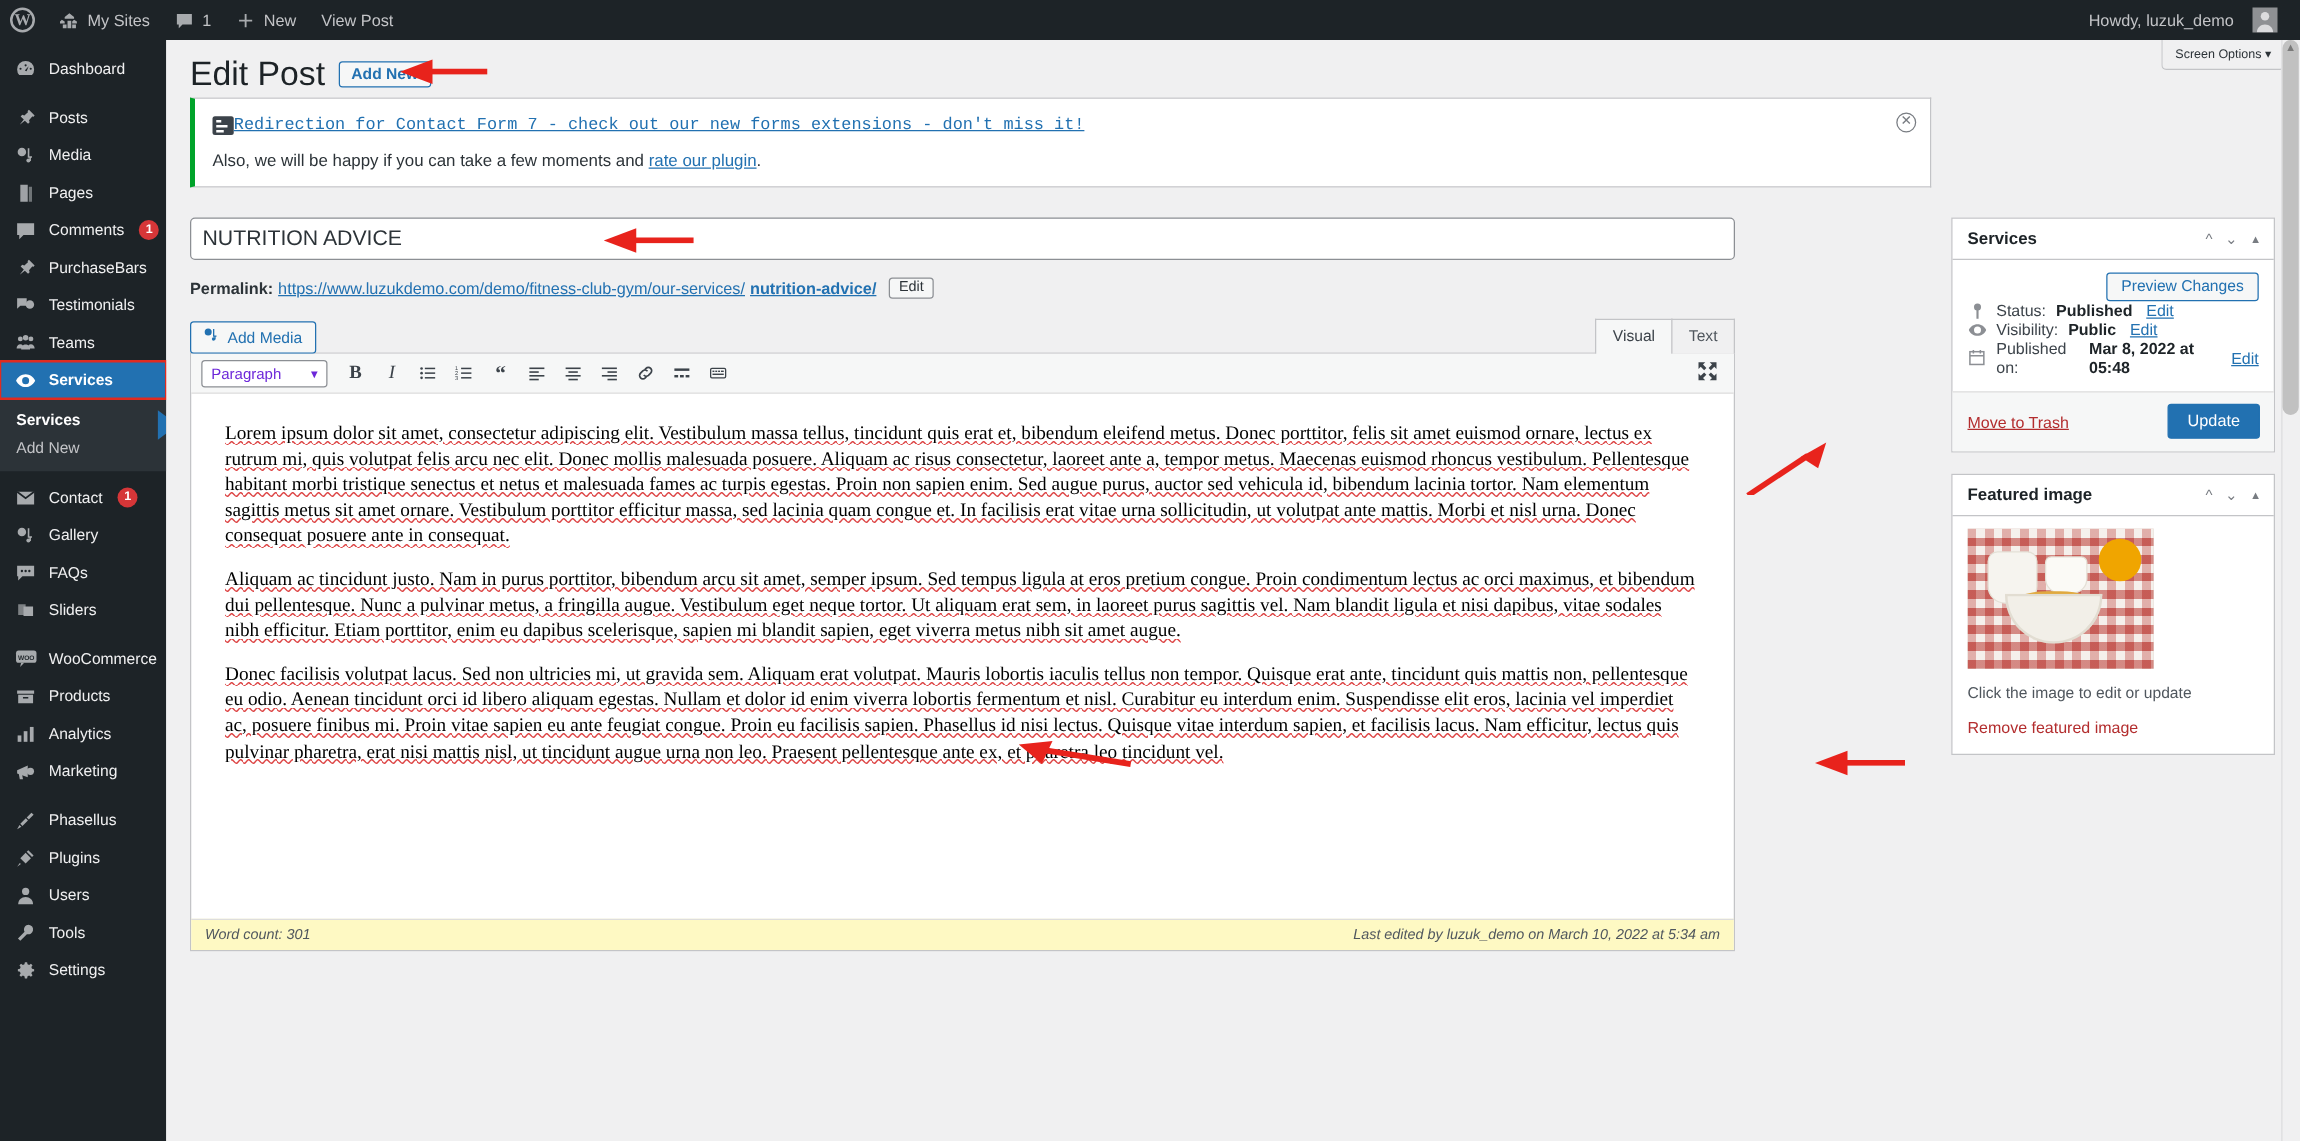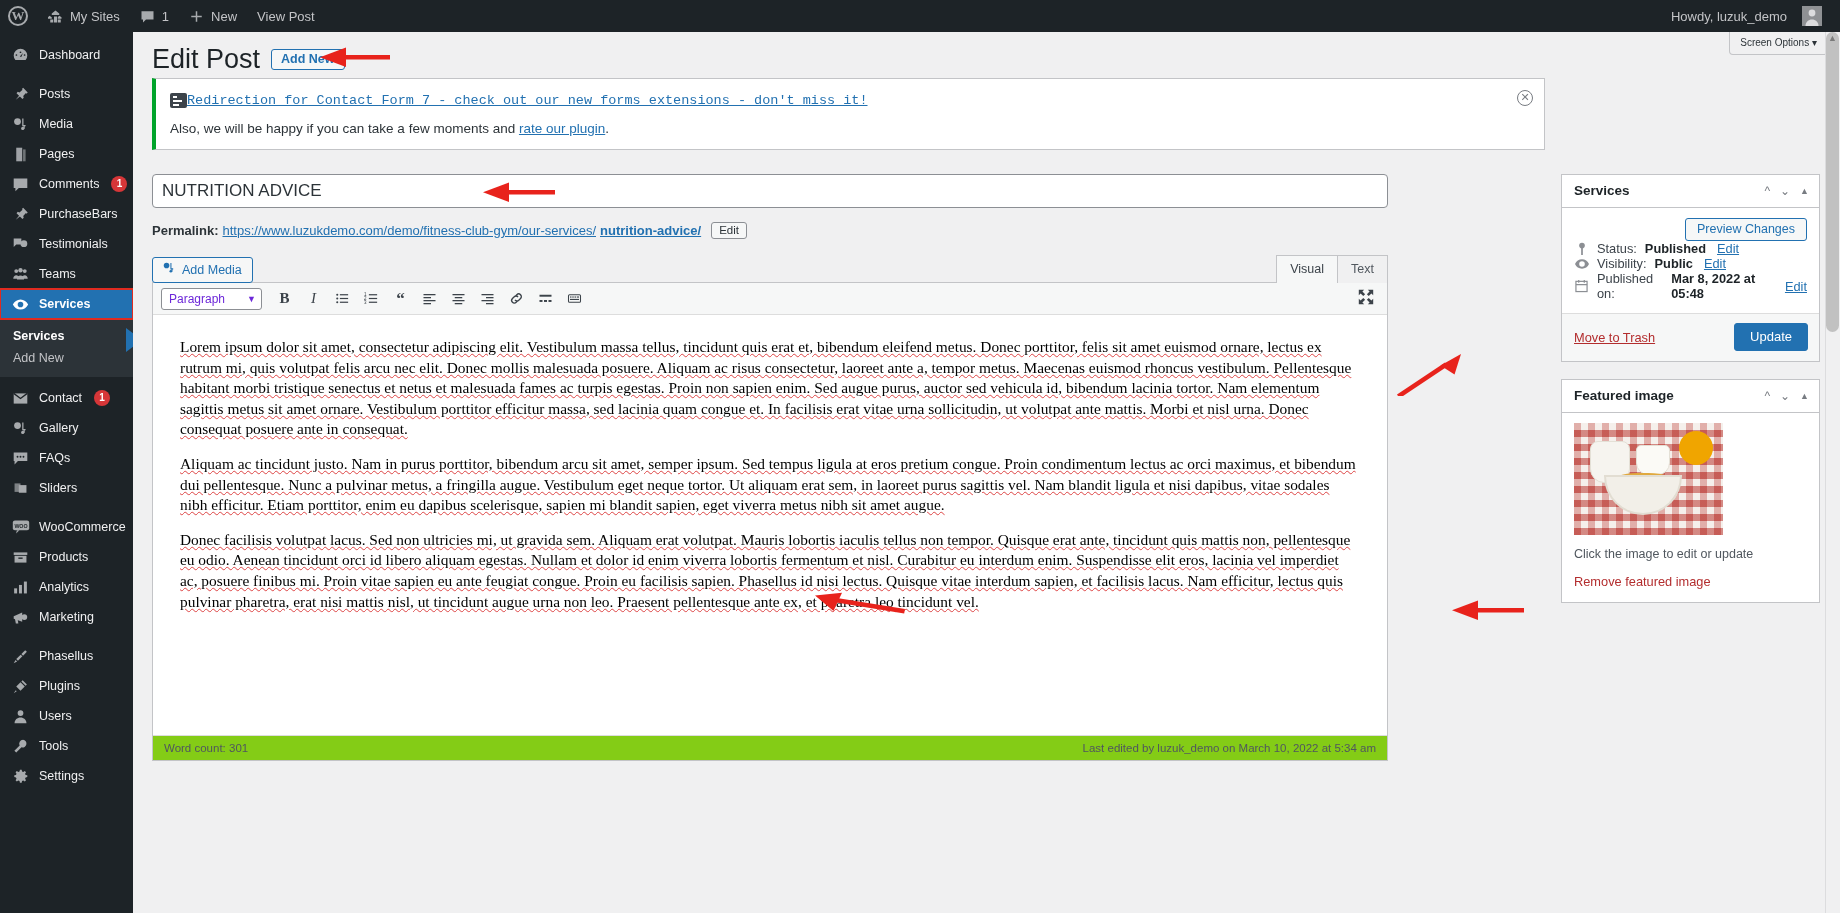--- a/index.html
+++ b/index.html
@@ -164,23 +164,23 @@
   .tb-fs { position: absolute; right: 10px; top: 5px; width: 20px; height: 20px; color: #3c434a; }
 
   #content-area {
     padding: 22px 27px 18px 27px; min-height: 420px;
     font-family: "Liberation Serif", serif; font-size: 15.4px; line-height: 20.6px; color: #000;
   }
   #content-area p { margin-bottom: 14px; text-align: left; }
   .sp { text-decoration: underline; text-decoration-style: wavy; text-decoration-color: #d44; text-decoration-thickness: 1px; }
 
   #editor-footer {
-    border-top: 1px solid #ddd; background: #84cc16;
+    border-top: 1px solid #ddd; background: #fef9c3;
     height: 25px; display: flex; align-items: center; justify-content: space-between;
-    padding: 0 11px; font-size: 11.5px; color: #50575e;
+    padding: 0 11px; font-size: 11.5px; color: #50575e; font-style: italic;
   }
 
   
   #right-col { position: absolute; top: 142px; left: 1428px; width: 259px; }
   .postbox { background: #fff; border: 1px solid #c3c4c7; margin-bottom: 17px; }
   .pb-head {
     display: flex; align-items: center; justify-content: space-between;
     padding: 8px 10px 9px 12px; border-bottom: 1px solid #c3c4c7;
   }
   .pb-head h2 { font-size: 13.5px; font-weight: 700; color: #1d2327; }

